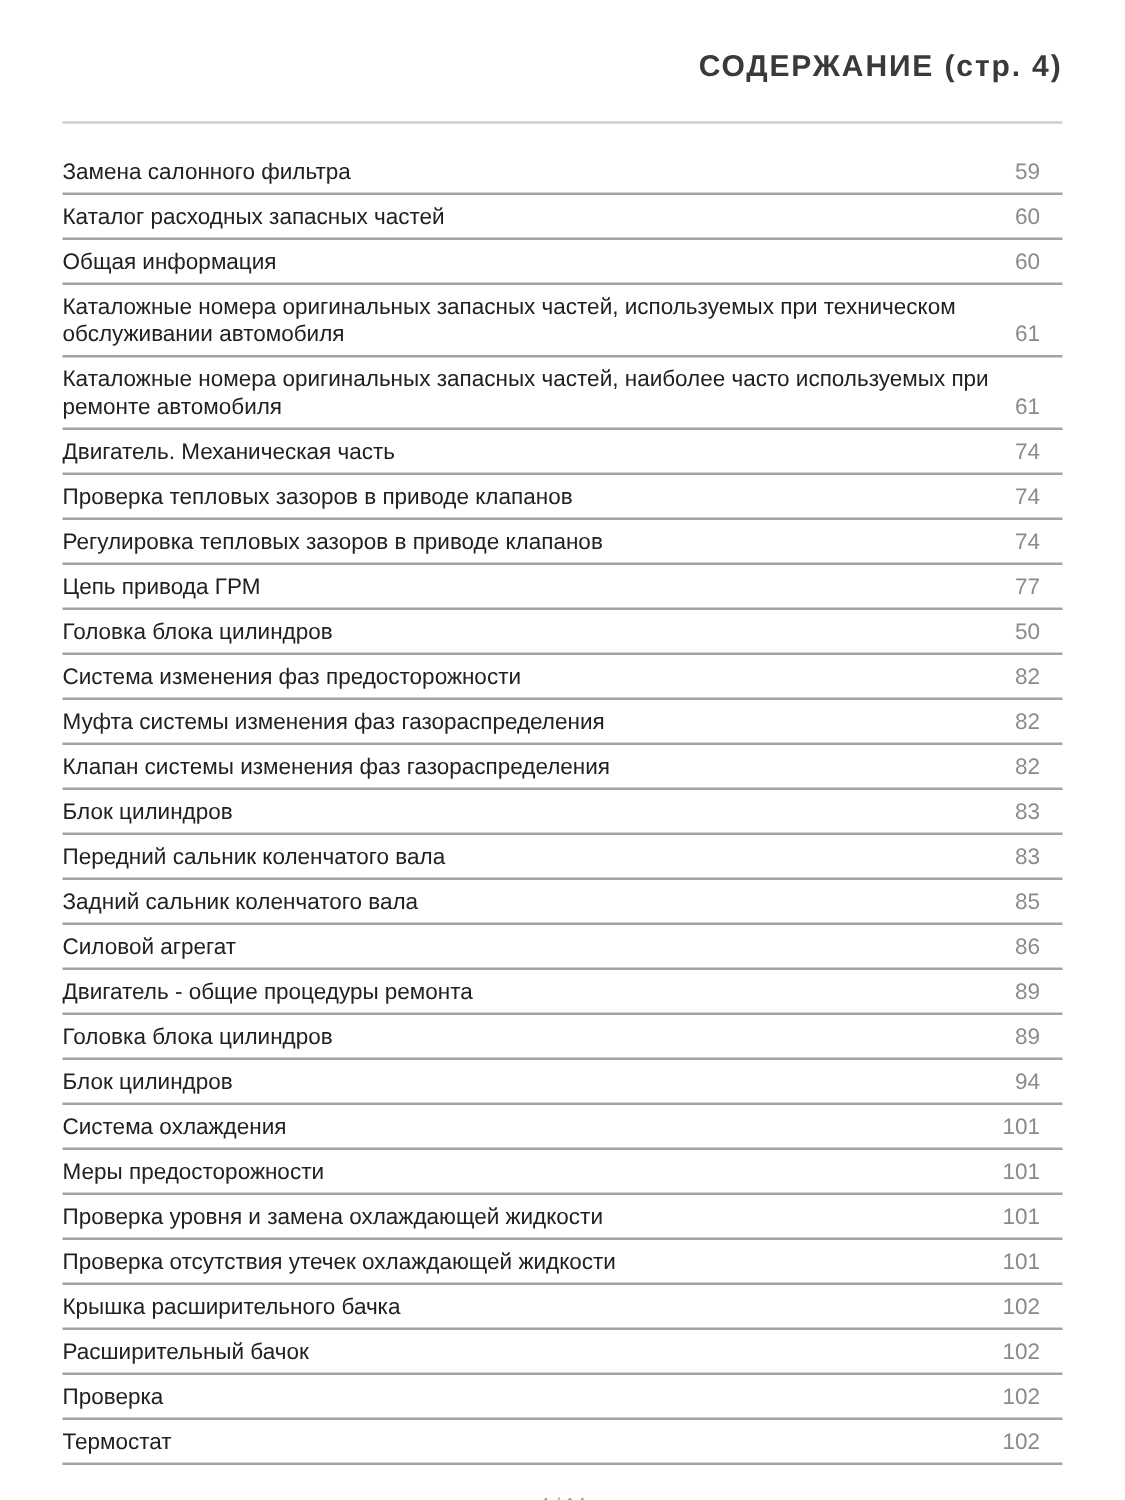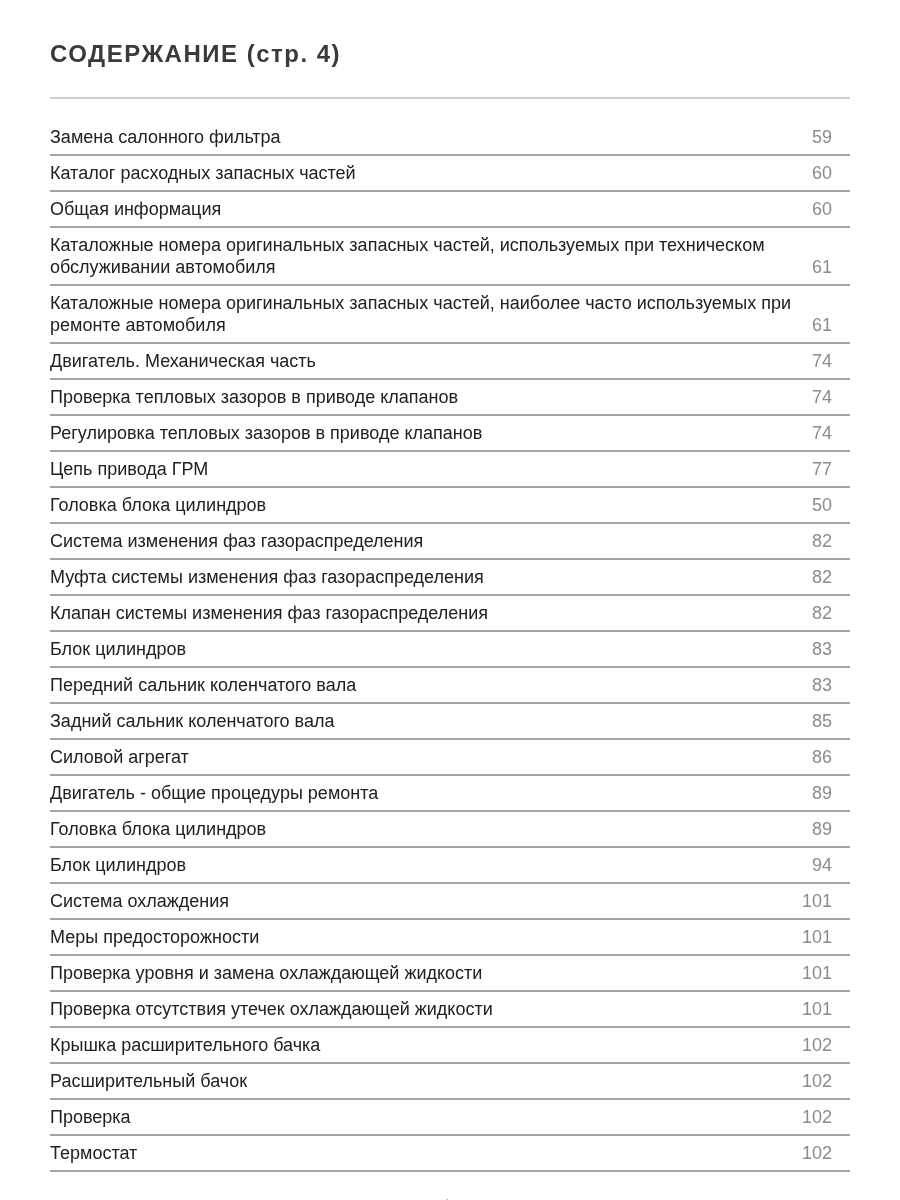--- a/index.html
+++ b/index.html
@@ -15,21 +15,21 @@
     height: 1200px;
     overflow: hidden;
   }
   .page {
     width: 900px;
     height: 1200px;
     padding: 0 50px;
   }
   .page-title {
     margin-top: 40px;
-    text-align: left;
+    text-align: right;
     font-size: 24px;
     line-height: 28px;
     font-weight: bold;
     letter-spacing: 1.5px;
     color: #3a3a3a;
   }
   .header-divider {
     margin-top: 29px;
     height: 2px;
     background: #cfcfcf;
@@ -111,21 +111,21 @@
       </div>
       <div class="toc-row">
         <span class="toc-label">Цепь привода ГРМ</span>
         <span class="toc-page">77</span>
       </div>
       <div class="toc-row">
         <span class="toc-label">Головка блока цилиндров</span>
         <span class="toc-page">50</span>
       </div>
       <div class="toc-row">
-        <span class="toc-label">Система изменения фаз газораспределения</span>
+        <span class="toc-label">Система изменения фаз предосторожности</span>
         <span class="toc-page">82</span>
       </div>
       <div class="toc-row">
         <span class="toc-label">Муфта системы изменения фаз газораспределения</span>
         <span class="toc-page">82</span>
       </div>
       <div class="toc-row">
         <span class="toc-label">Клапан системы изменения фаз газораспределения</span>
         <span class="toc-page">82</span>
       </div>

